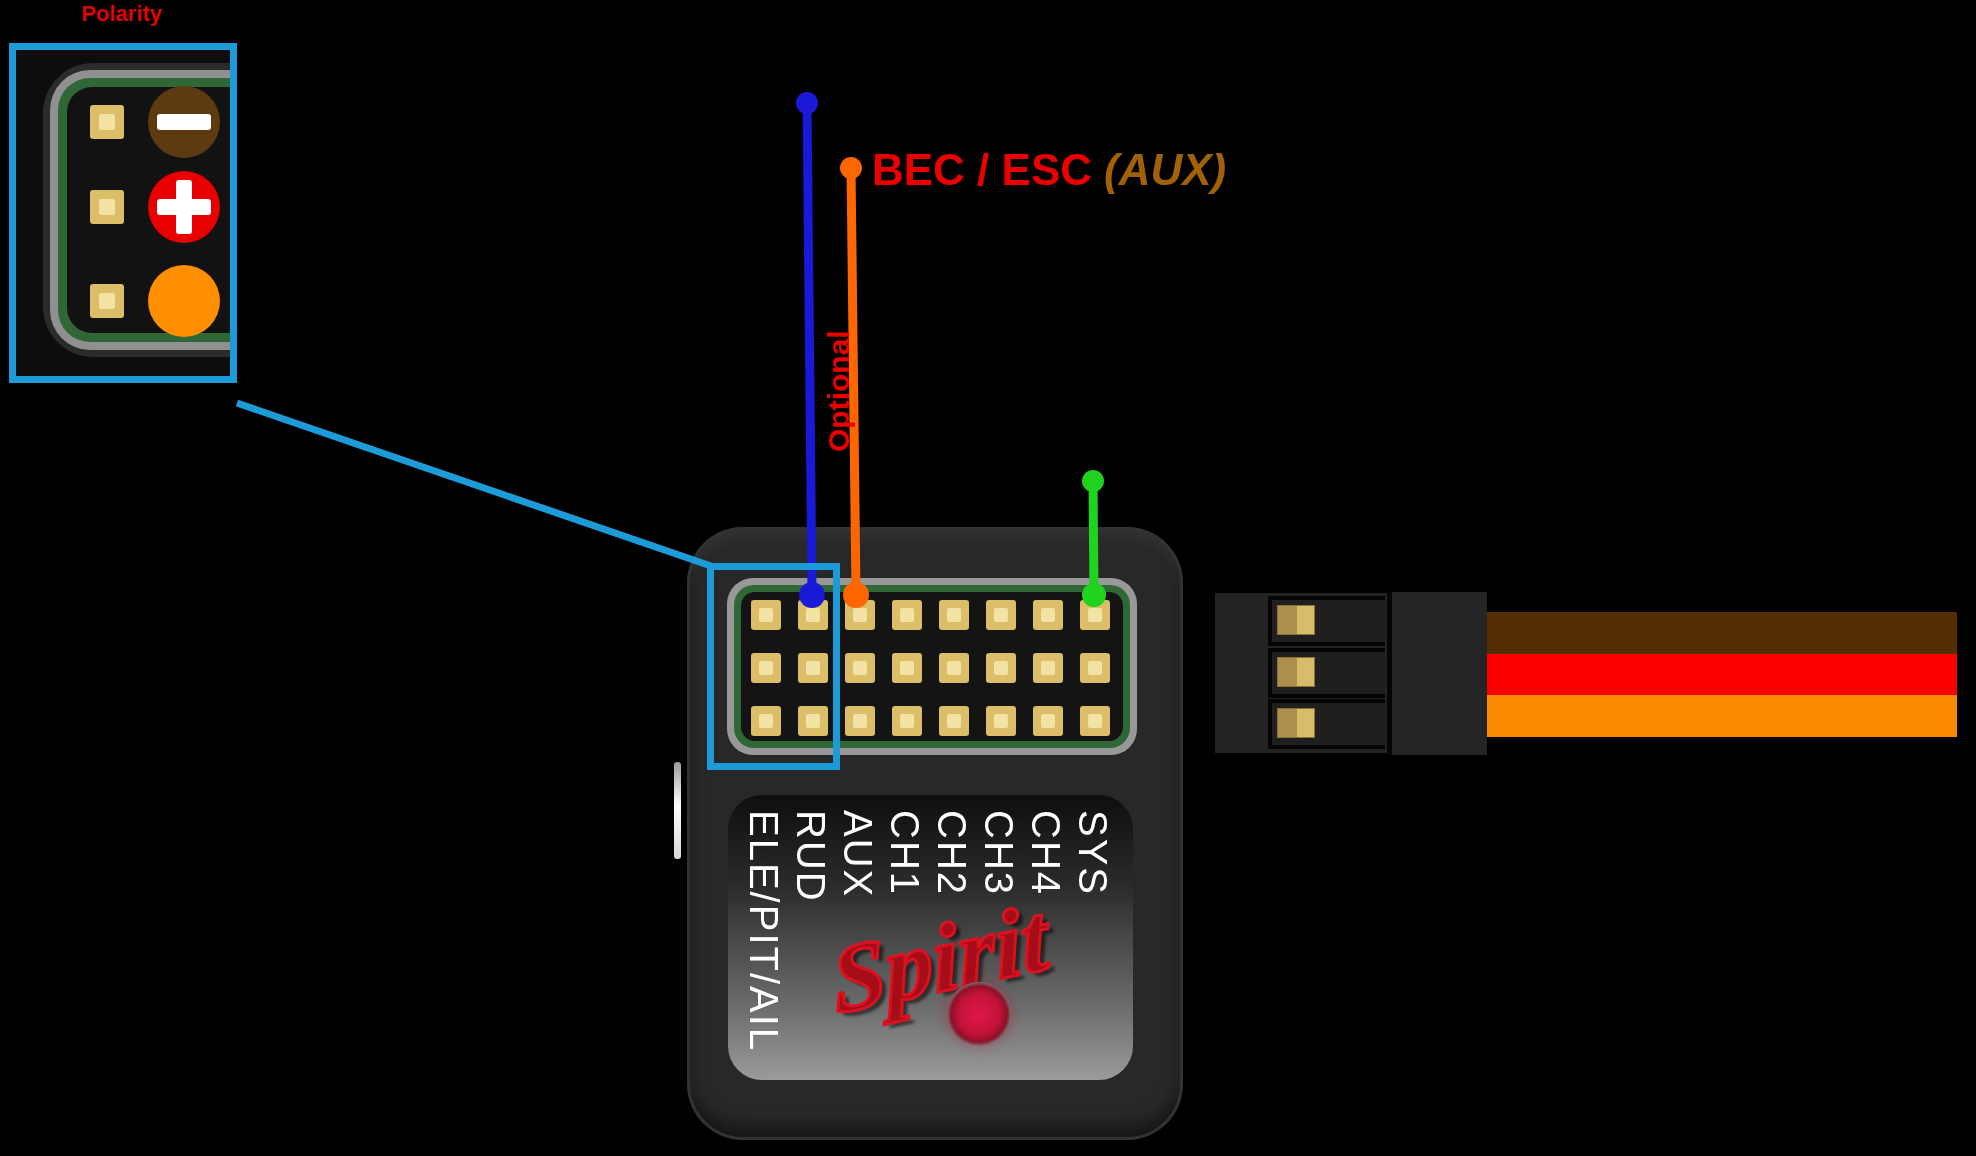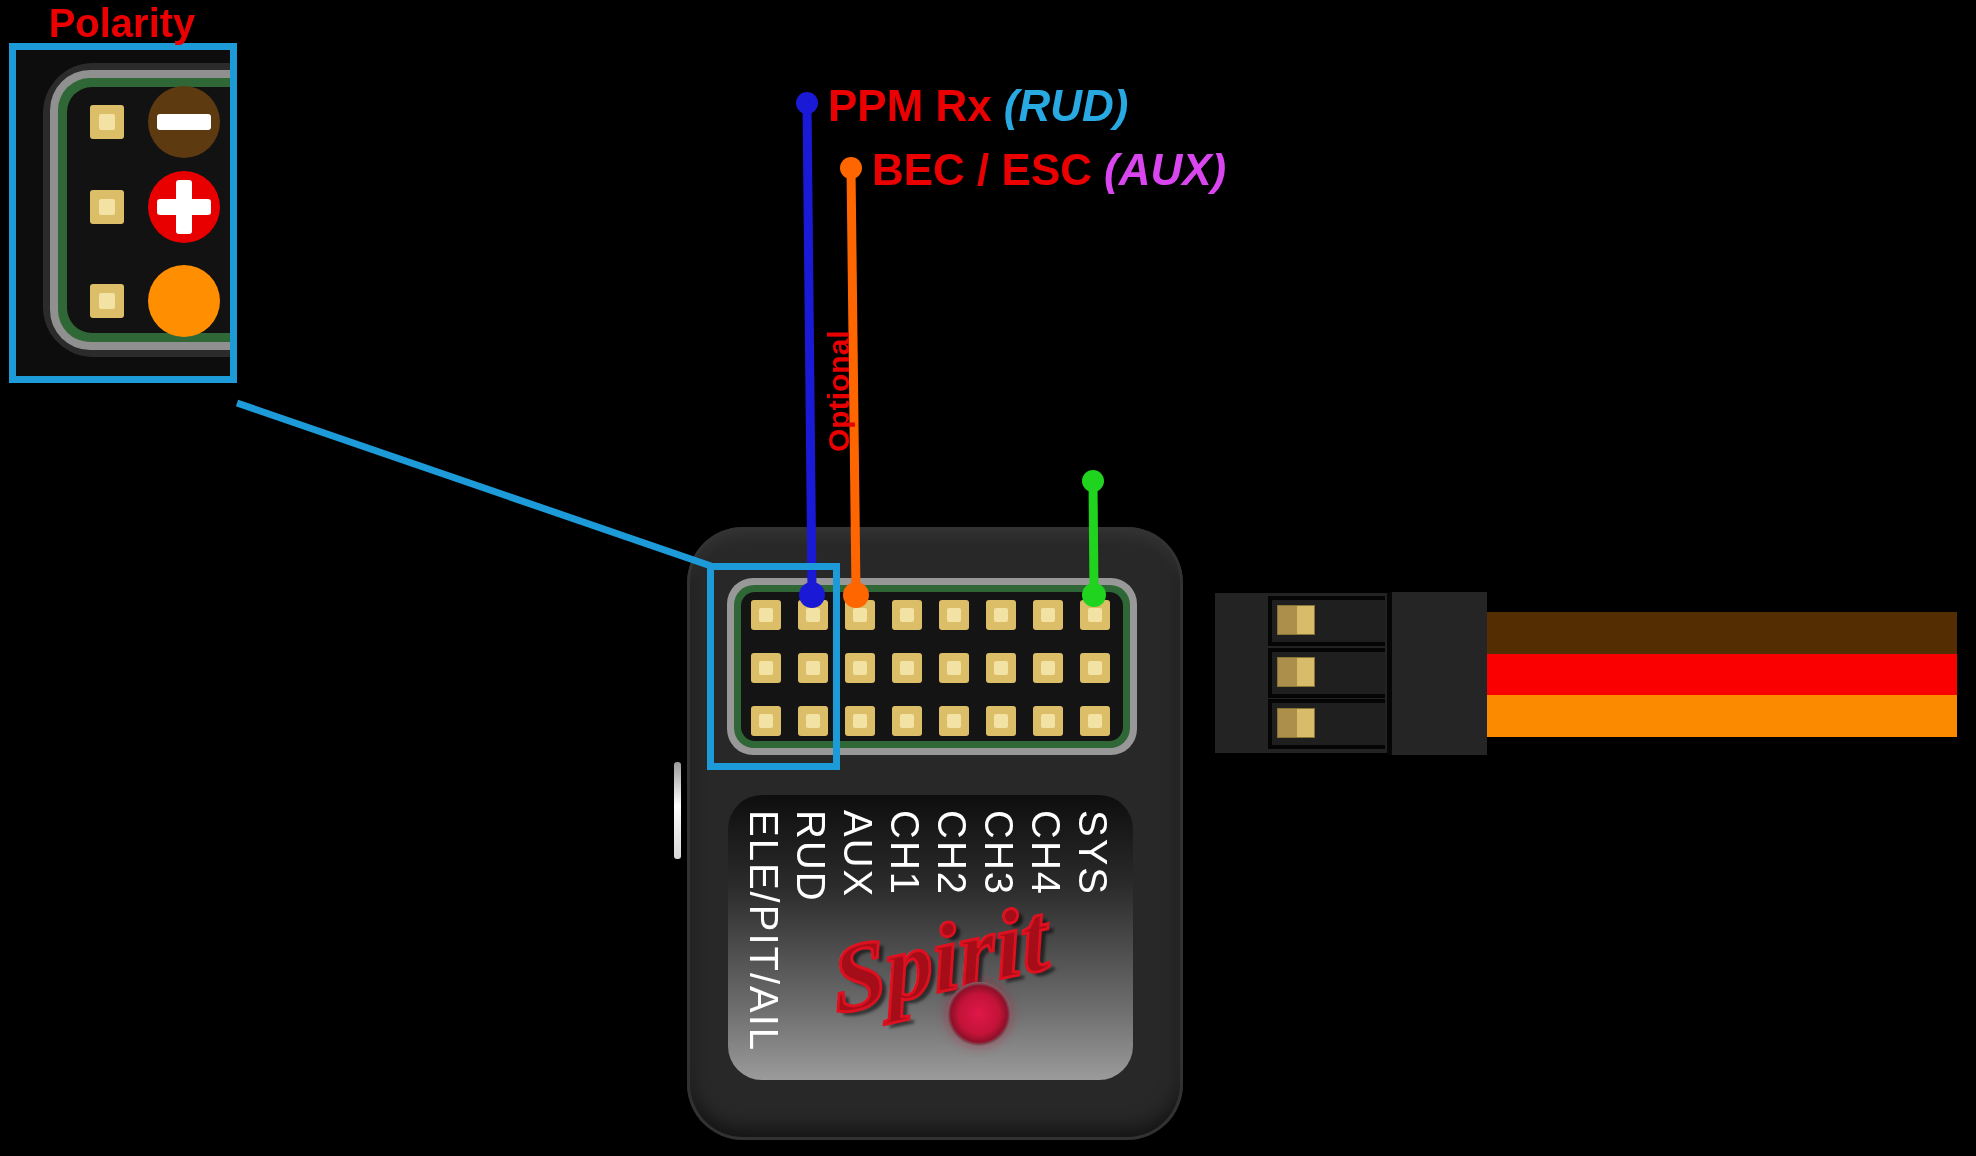--- a/index.html
+++ b/index.html
@@ -8,21 +8,21 @@
 
   
   .callout{position:absolute;font-weight:bold;font-size:44px;line-height:48px;white-space:nowrap;z-index:9;}
   .c-red{color:#ea0000;}
   .c-cyan{color:#29a9e2;font-style:italic;margin-left:12px;}
   .optional-note{position:absolute;left:822px;top:452px;transform:rotate(-90deg);transform-origin:0 0;
                  font-weight:bold;font-size:30px;color:#e60000;white-space:nowrap;z-index:9;}
 
   
   .polarity-title{position:absolute;left:9px;top:1px;width:226px;text-align:center;
-                  font-weight:bold;font-size:40px;color:#ea0000;z-index:9;}
+                  font-weight:bold;font-size:22px;color:#ea0000;z-index:9;}
   .inset-box{position:absolute;left:9px;top:43px;width:214px;height:326px;border:7px solid #1d9bd9;
              background:#0d0d0d;overflow:hidden;z-index:4;}
   .inset-body{position:absolute;left:27px;top:13px;width:280px;height:294px;background:#2b2b2b;
               border-radius:50px 0 0 50px;}
   .inset-gray{position:absolute;left:7px;top:7px;right:-20px;bottom:7px;background:#909090;
               border-radius:40px 0 0 40px;}
   .inset-green{position:absolute;left:8px;top:8px;right:-12px;bottom:8px;background:#2f6836;
                border-radius:32px 0 0 32px;}
   .inset-black{position:absolute;left:9px;top:9px;right:-6px;bottom:9px;background:#121212;
                border-radius:25px 0 0 25px;}
@@ -103,25 +103,22 @@
               <div class="bar-h"></div>
               <div class="bar-v"></div>
             </div>
             <div class="pol-circle pol-signal" style="left: 81px; top: 178px; background: rgb(255, 143, 0);"></div>
           </div>
         </div>
       </div>
     </div>
   </div>
 
-  <div class="callout" style="left:828px;top:82px">
-    <span class="c-red" style="color: rgb(234, 0, 0);">PPM Rx</span><span class="c-cyan" style="color: rgb(41, 169, 226);">(RUD)</span>
-  </div>
   <div class="callout" style="left:872px;top:146px">
-    <span class="c-red" style="color: rgb(234, 0, 0);">BEC / ESC</span><span class="c-cyan" style="color: #d946ef; text-align: right;">(AUX)</span>
+    <span class="c-red" style="color: rgb(234, 0, 0);">BEC / ESC</span><span class="c-cyan" style="color: #a16207; text-align: right;">(AUX)</span>
   </div>
   <div class="optional-note" style="color: rgb(234, 0, 0);">Optional</div>
 
   <div class="device"></div>
   <div class="side-tick"></div>
   <div class="header-gray">
     <div class="header-green">
       <div class="header-black"></div>
     </div>
   </div>

